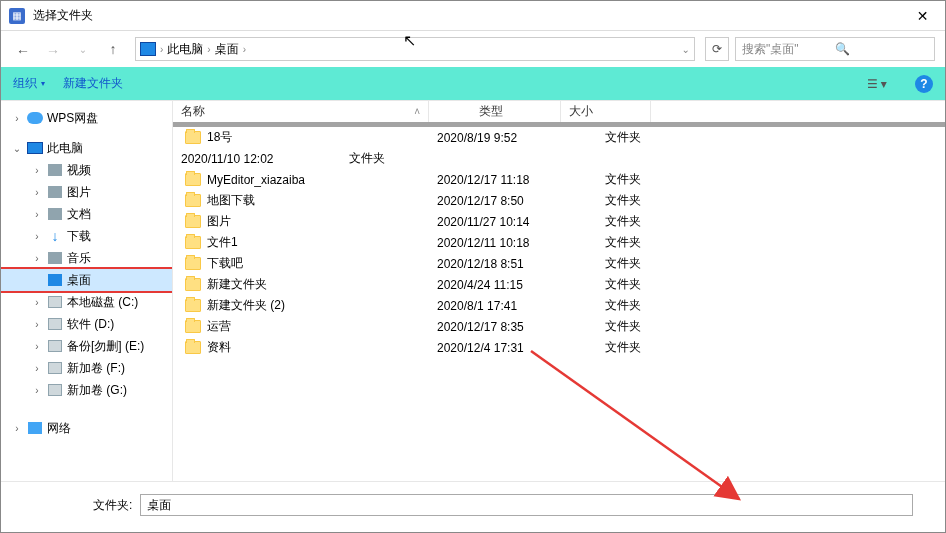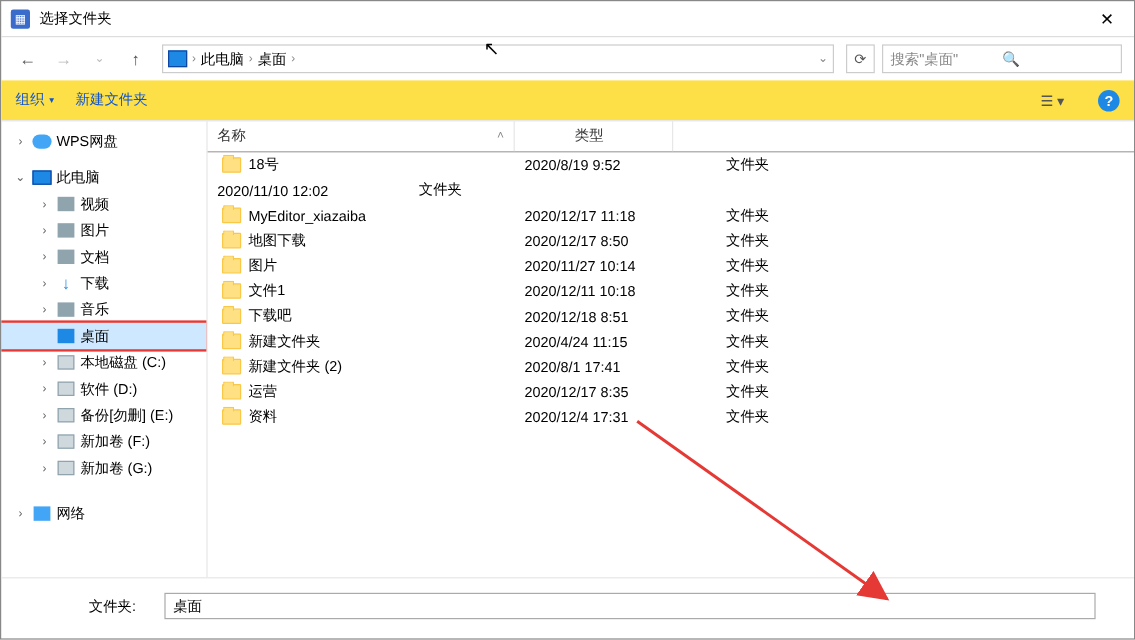--- a/index.html
+++ b/index.html
@@ -17,21 +17,21 @@
   .navbtn.disabled { color: #bbb; }
   .addrbar { flex: 1; height: 24px; border: 1px solid #ccc; display: flex; align-items: center; padding: 0 4px; gap: 4px; margin: 0 4px; }
   .addrbar .crumb { display: flex; align-items: center; gap: 4px; }
   .addrbar .crumb .sep { color: #888; font-size: 10px; }
   .pcicon { width: 16px; height: 14px; background: #1e88e5; border: 1px solid #0d47a1; position: relative; }
   .refresh { width: 24px; height: 24px; border: 1px solid #ccc; display: flex; align-items: center; justify-content: center; color: #555; }
   .searchbox { width: 200px; height: 24px; border: 1px solid #ccc; display: flex; align-items: center; padding: 0 6px; color: #888; }
   .searchbox span { flex: 1; }
 
   
-  .toolbar { display: flex; align-items: center; height: 34px; padding: 0 12px; border-bottom: 1px solid #e7e7e7; background: #fde047; color: #1155cc; gap: 18px; }
+  .toolbar { display: flex; align-items: center; height: 34px; padding: 0 12px; border-bottom: 1px solid #e7e7e7; background: #5eead4; color: #1155cc; gap: 18px; }
   .toolbar .tbitem { display: flex; align-items: center; gap: 4px; cursor: pointer; }
   .toolbar .tbitem .drop { font-size: 8px; }
   .toolbar .spacer { flex: 1; }
   .toolbar .viewbtn { width: 40px; height: 22px; border: 1px solid transparent; display: flex; align-items: center; justify-content: center; gap: 3px; color: #555; }
   .toolbar .help { width: 18px; height: 18px; border-radius: 50%; background: #1e88e5; color: #fff; display: flex; align-items: center; justify-content: center; font-size: 12px; font-weight: bold; }
 
   
   .body { display: flex; height: 380px; }
 
   
@@ -44,35 +44,35 @@
   .ic-cloud { width:16px; height:12px; background:#42a5f5; border-radius:6px; }
   .ic-pc { width:16px; height:12px; background:#1e88e5; border:1px solid #0d47a1; }
   .ic-generic { width:14px; height:12px; background:#90a4ae; }
   .ic-disk { width:14px; height:12px; background:#cfd8dc; border:1px solid #90a4ae; }
   .ic-desk { width:14px; height:12px; background:#1e88e5; }
   .ic-down { color:#1e88e5; font-size:14px; }
   .ic-net { width:14px; height:12px; background:#42a5f5; }
 
   
   .filelist { flex: 1; display: flex; flex-direction: column; }
-  .colhead { display: flex; height: 26px; align-items: center; border-bottom: 1px solid #a3a3a3; color: #333; }
+  .colhead { display: flex; height: 26px; align-items: center; border-bottom: 5px solid #a3a3a3; color: #333; }
   .colhead div { border-right: 1px solid #e7e7e7; padding: 0 8px; height: 100%; display: flex; align-items: center; }
   .c-name { width: 256px; }
   .c-date { width: 126px; }
   .c-type { width: 90px; margin-left: 42px; }
   .c-size { width: 90px; }
   .sorticon { margin-left: auto; font-size: 10px; color: #888; }
   .frow { display: flex; height: 21px; align-items: center; }
   .frow .c-name { display: flex; align-items: center; gap: 6px; }
   .foldericon { width: 16px; height: 13px; background: #ffe082; border: 1px solid #f9c846; border-radius: 1px; position: relative; flex-shrink: 0; }
   .foldericon::before { content:""; position:absolute; top:-3px; left:0; width:7px; height:3px; background:#ffe082; border:1px solid #f9c846; border-bottom:none; border-radius:1px 1px 0 0;}
 
   
   .bottom { border-top: 1px solid #e7e7e7; padding: 12px 16px 10px; }
-  .folderfield { display: flex; align-items: center; gap: 24px; margin-left: 57px; margin-bottom: 18px; }
+  .folderfield { display: flex; align-items: center; gap: 8px; margin-left: 76px; margin-bottom: 18px; }
   .folderfield input { flex: 1; height: 22px; border: 1px solid #aaa; padding: 0 6px; font-size: 12px; margin-right: 16px; }
 
   
   .cursor { position: absolute; left: 402px; top: 30px; font-size: 16px; color: #000; pointer-events: none; }
   .arrow-svg { position: absolute; left: 0; top: 0; pointer-events: none; }
 </style>
 </head>
 <body>
 
 <div class="titlebar">
@@ -229,20 +229,23 @@
     </div>
   <div class="filelist">
     <div class="colhead">
       <div class="c-name">
         <span>名称</span>
         <span class="sorticon">˄</span>
       </div>
       <div class="c-type">
           <span>类型</span>
         </div>
+      <div class="c-size">
+          <span>大小</span>
+        </div>
     </div>
     <div id="filerows">
         <div class="frow">
           <div class="c-name" style="padding-left:12px">
             <span class="foldericon"></span>
             <span>18号</span>
           </div>
           <div class="c-date" style="padding-left:8px">2020/8/19 9:52</div>
           <div class="c-type" style="padding-left:8px">文件夹</div>
           <div class="c-size"></div>

